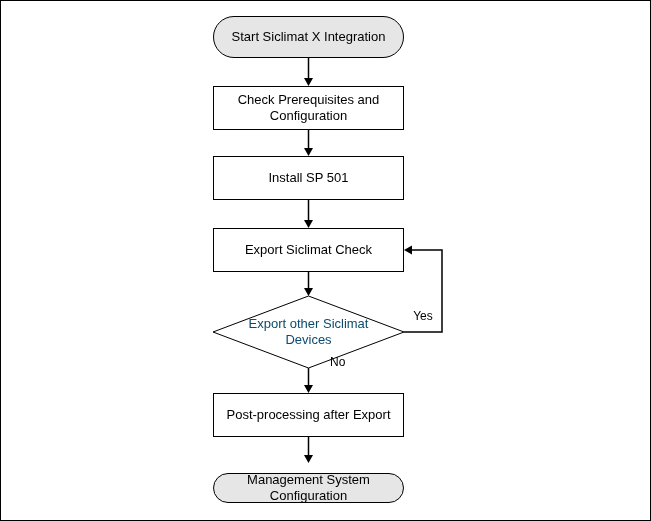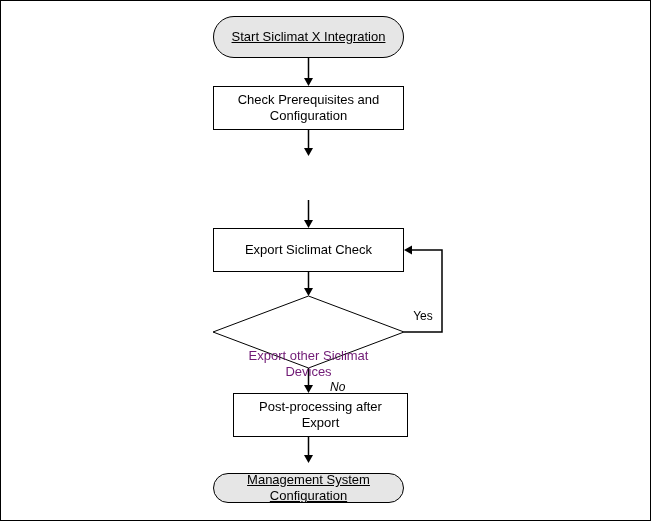--- a/index.html
+++ b/index.html
@@ -50,32 +50,30 @@
     line-height: 1.22;
     color: #000;
     padding: 2px 8px;
   }
   .process {
     background: var(--process-fill, #fff);
   }
   .terminator {
     background: var(--terminator-fill, #e6e6e6);
     border-radius: 22px;
-    text-decoration: underline;
   }
   .decision-label {
     position: absolute;
     display: flex;
     align-items: center;
     justify-content: center;
     text-align: center;
     font-size: 13px;
     line-height: 1.22;
-    color: #701a75;
-    margin-top: 32px;
+    color: #0c4a6e;
   }
   .edge-label {
     position: absolute;
     font-size: 12px;
     color: #000;
   }
 </style>
 </head>
 <body>
 
@@ -122,34 +120,37 @@
   </svg>
 
   <div class="node terminator" style="left:212px; top:15px; width:191px; height:42px;">
     <span>Start Siclimat X Integration</span>
   </div>
 
   <div class="node process" style="left:212px; top:85px; width:191px; height:44px;text-align:center;">
     <span>Check Prerequisites and Configuration</span>
   </div>
 
+  <div class="node process" style="left:212px; top:155px; width:191px; height:44px;">
+    <span>Install SP 501</span>
+  </div>
 
   <div class="node process" style="left:212px; top:227px; width:191px; height:44px;">
     <span>Export Siclimat Check</span>
   </div>
 
   <div class="decision-label" style="left:247px; top:312px; width:121px; height:38px;">
     <span>Export other Siclimat Devices</span>
   </div>
 
   <div class="edge-label" style="left:402px; top:308px; width:40px; text-align:center;">Yes</div>
 
-  <div class="edge-label" style="left:329px; top:379px;font-style:italic;">No</div>
+  <div class="edge-label" style="left:329px; top:354px;">No</div>
 
-  <div class="node process" style="left:212px; top:392px; width:175px; height:44px;margin-left:20px;">
+  <div class="node process" style="left:212px; top:392px; width:191px; height:44px;">
     <span>Post-processing after Export</span>
   </div>
 
   <div class="node terminator" style="left:212px; top:472px; width:191px; height:30px;">
     <span>Management System Configuration</span>
   </div>
 
 </div>
 
 </body></html>

